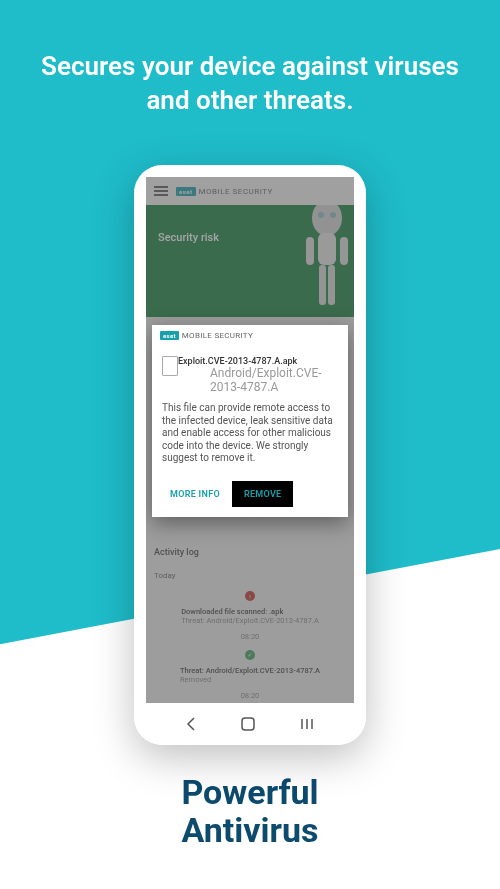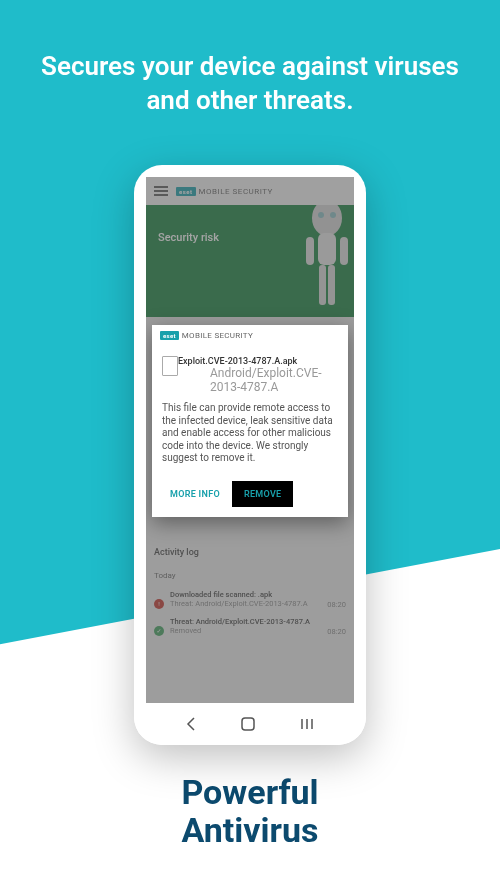--- a/index.html
+++ b/index.html
@@ -280,23 +280,24 @@
     }
 
     .alog-day {
       font-size: 8px;
       color: #666;
       padding-bottom: 6px;
     }
 
     .alog-item {
       display: flex;
-      align-items: flex-end;
+      align-items: center;
       gap: 6px;
       padding: 4px 0;
+      flex-direction: column;
     }
 
     .alog-dot {
       width: 10px;
       height: 10px;
       border-radius: 50%;
       flex-shrink: 0;
       display: flex;
       align-items: center;
       justify-content: center;

